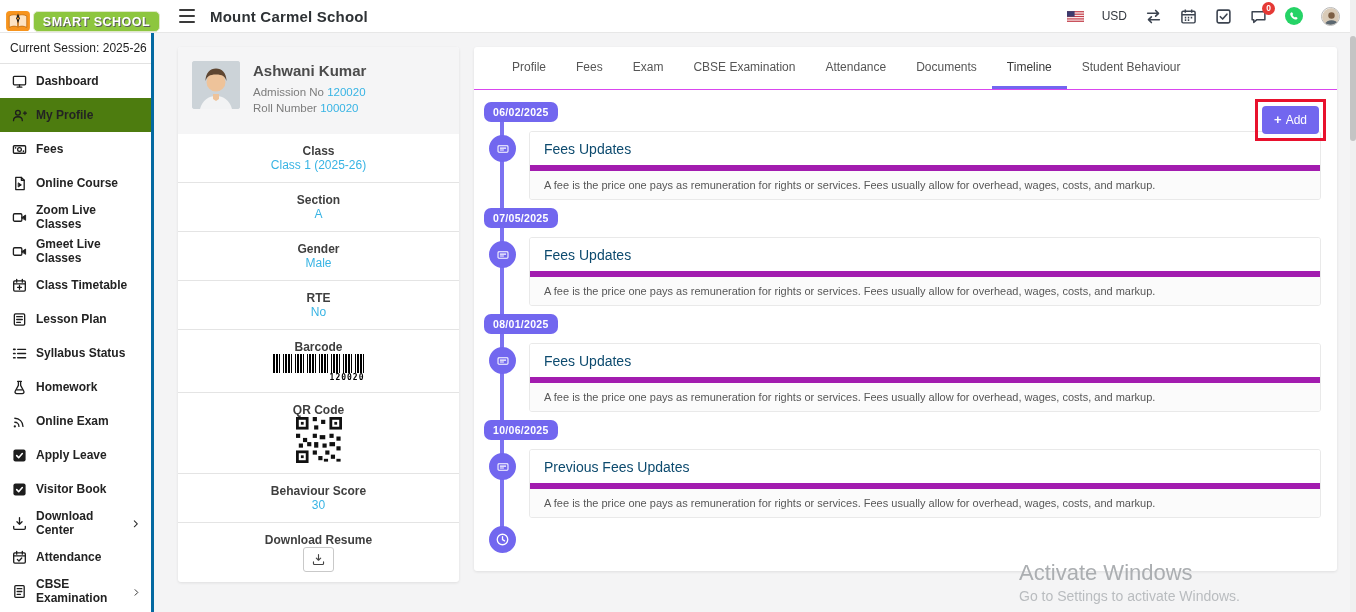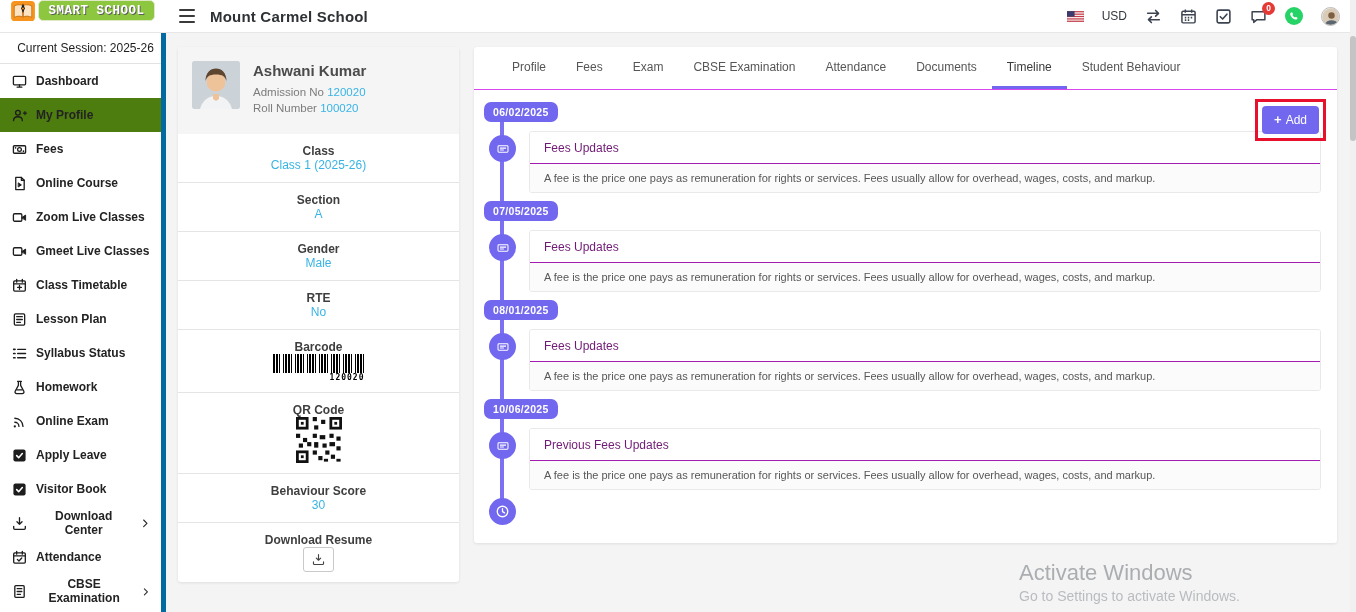--- a/index.html
+++ b/index.html
@@ -1,35 +1,35 @@
 <!DOCTYPE html>
 <html><head>
 <meta charset="utf-8">
 <style>
   * { box-sizing: border-box; margin: 0; padding: 0; }
   html,body { width:1356px; height:612px; overflow:hidden; }
   body { font-family:"Liberation Sans", sans-serif; background:#f4f4f5; position:relative; color:#333; }
 
   
   .topbar { position:absolute; top:0; left:0; right:0; height:33px; background:#fff; border-bottom:1px solid #e7e7e7; display:flex; align-items:center; z-index:6; }
-  .logo-area { width:166px; height:100%; display:flex; align-items:flex-start; justify-content:center; gap:3px; cursor:pointer;font-family:Liberation Mono, monospace; }
+  .logo-area { width:166px; height:100%; display:flex; align-items:flex-end; justify-content:center; gap:3px; cursor:pointer; }
   .logo-book { width:24px; height:22px; flex:0 0 auto; }
   .logo-pill { background:#8dc63f; color:#fff; font-weight:bold; font-size:12.5px; letter-spacing:.5px; padding:3px 9px 2px; border-radius:5px; text-shadow:1px 1px 0 #5c5c5c; border:1px solid #dfe9c8; white-space:nowrap; }
   .hamburger { margin-left:13px; width:16px; height:14px; display:flex; flex-direction:column; justify-content:space-between; cursor:pointer; }
   .hamburger i { display:block; height:2px; background:#3a3a3a; border-radius:1px; }
   .school-title { margin-left:15px; font-weight:bold; font-size:15px; color:#2e3235; letter-spacing:.2px; }
   .top-icons { margin-left:auto; display:flex; align-items:center; gap:18px; padding-right:16px;padding-left:24px; }
   .tico { width:17px; height:17px; color:#3c4450; cursor:pointer; display:inline-flex; align-items:center; justify-content:center; position:relative; }
   .usd { font-size:12px; color:#33383f; cursor:pointer; font-weight:normal; }
   .chat-badge { position:absolute; top:-6px; right:-8px; background:#e53935; color:#fff; font-size:8.5px; font-weight:bold; min-width:13px; height:13px; line-height:13px; border-radius:8px; text-align:center; padding:0 2px; }
   .wa { width:18px; height:18px; background:#25d366; border-radius:50%; display:inline-flex; align-items:center; justify-content:center; cursor:pointer; }
   .avatar-top { width:19px; height:19px; border-radius:50%; overflow:hidden; border:1px solid #b9b9b9; cursor:pointer; }
 
   
-  .sidebar { position:absolute; top:33px; left:0; bottom:0; width:166px; background:#fff; border-right:5px solid #0369a1; overflow:hidden; z-index:5;text-align:center; }
+  .sidebar { position:absolute; top:33px; left:0; bottom:0; width:154px; background:#fff; border-right:3px solid #0369a1; overflow:hidden; z-index:5; }
   .session { font-size:12px; color:#1e1e1e; padding:8px 0 8px 10px; border-bottom:1px solid #e2e2e2; }
   .nav-item { display:flex; align-items:center; gap:9px; height:34px; padding:0 10px 0 12px; font-size:12px; font-weight:bold; color:#232323; cursor:pointer; }
   .nav-item.active { background:#4d7c0f; }
   .nav-item .nico { width:15px; height:15px; flex:0 0 auto; color:#1d1d1d; }
   .nav-item .chev { margin-left:auto; width:11px; height:11px; color:#2a2a2a; }
 
   
   .main { position:absolute; left:166px; top:33px; right:0; bottom:0; padding:14px 19px 0 12px; display:flex; gap:15px; align-items:flex-start;justify-content:flex-end; }
 
   
@@ -61,21 +61,21 @@
   .add-btn { background:#7267ef; border:none; color:#fff; font-family:inherit; font-size:12px; padding:7px 12px; border-radius:4px; cursor:pointer; display:flex; align-items:center; gap:4px; }
   .add-btn .plus { font-weight:bold; font-size:13px; line-height:10px; }
 
   .tl-wrap { position:relative; }
   .tl-line { position:absolute; left:16px; top:8px; bottom:20px; width:4px; background:#7c72f1; border-radius:2px; z-index:0; }
   .tl-item { position:relative; margin-bottom:8px; z-index:1; }
   .tl-badge { display:inline-block; background:#7267ef; color:#fff; font-size:10.5px; font-weight:bold; letter-spacing:.3px; padding:4px 9px; border-radius:7px; position:relative; z-index:2; }
   .tl-circle { position:absolute; left:5px; top:33px; width:27px; height:27px; border-radius:50%; background:#7267ef; display:flex; align-items:center; justify-content:center; z-index:2; color:#fff; }
   .tl-circle svg { width:14px; height:14px; }
   .tl-card { margin:9px 0 0 45px; border:1px solid #e9e9e9; border-radius:3px; overflow:hidden; }
-  .tl-title { padding:9px 14px 8px; font-size:12px; color:#701a75; background:#fff; border-bottom:1px solid #a21caf; cursor:pointer; }
+  .tl-title { padding:9px 14px 8px; font-size:14px; color:#0c4a6e; background:#fff; border-bottom:6px solid #a21caf; cursor:pointer; }
   .tl-desc { padding:8px 14px; font-size:11px; color:#575757; background:#fbfbfb; }
   .tl-end { position:relative; z-index:2; width:27px; height:27px; margin-left:5px; border-radius:50%; background:#7267ef; display:flex; align-items:center; justify-content:center; color:#fff; }
   .tl-end svg { width:15px; height:15px; }
 
   
   .watermark { position:absolute; right:116px; bottom:8px; z-index:2; pointer-events:none; }
   .wm1 { font-size:22px; color:#abaeb1; }
   .wm2 { font-size:14px; color:#b9bcbf; margin-top:2px; }
   .vscroll { position:absolute; right:0; top:0; bottom:0; width:6px; background:#f0f0f0; z-index:9; }
   .vscroll .thumb { position:absolute; top:36px; right:0; width:6px; height:105px; background:#c4c4c4; border-radius:3px; }

